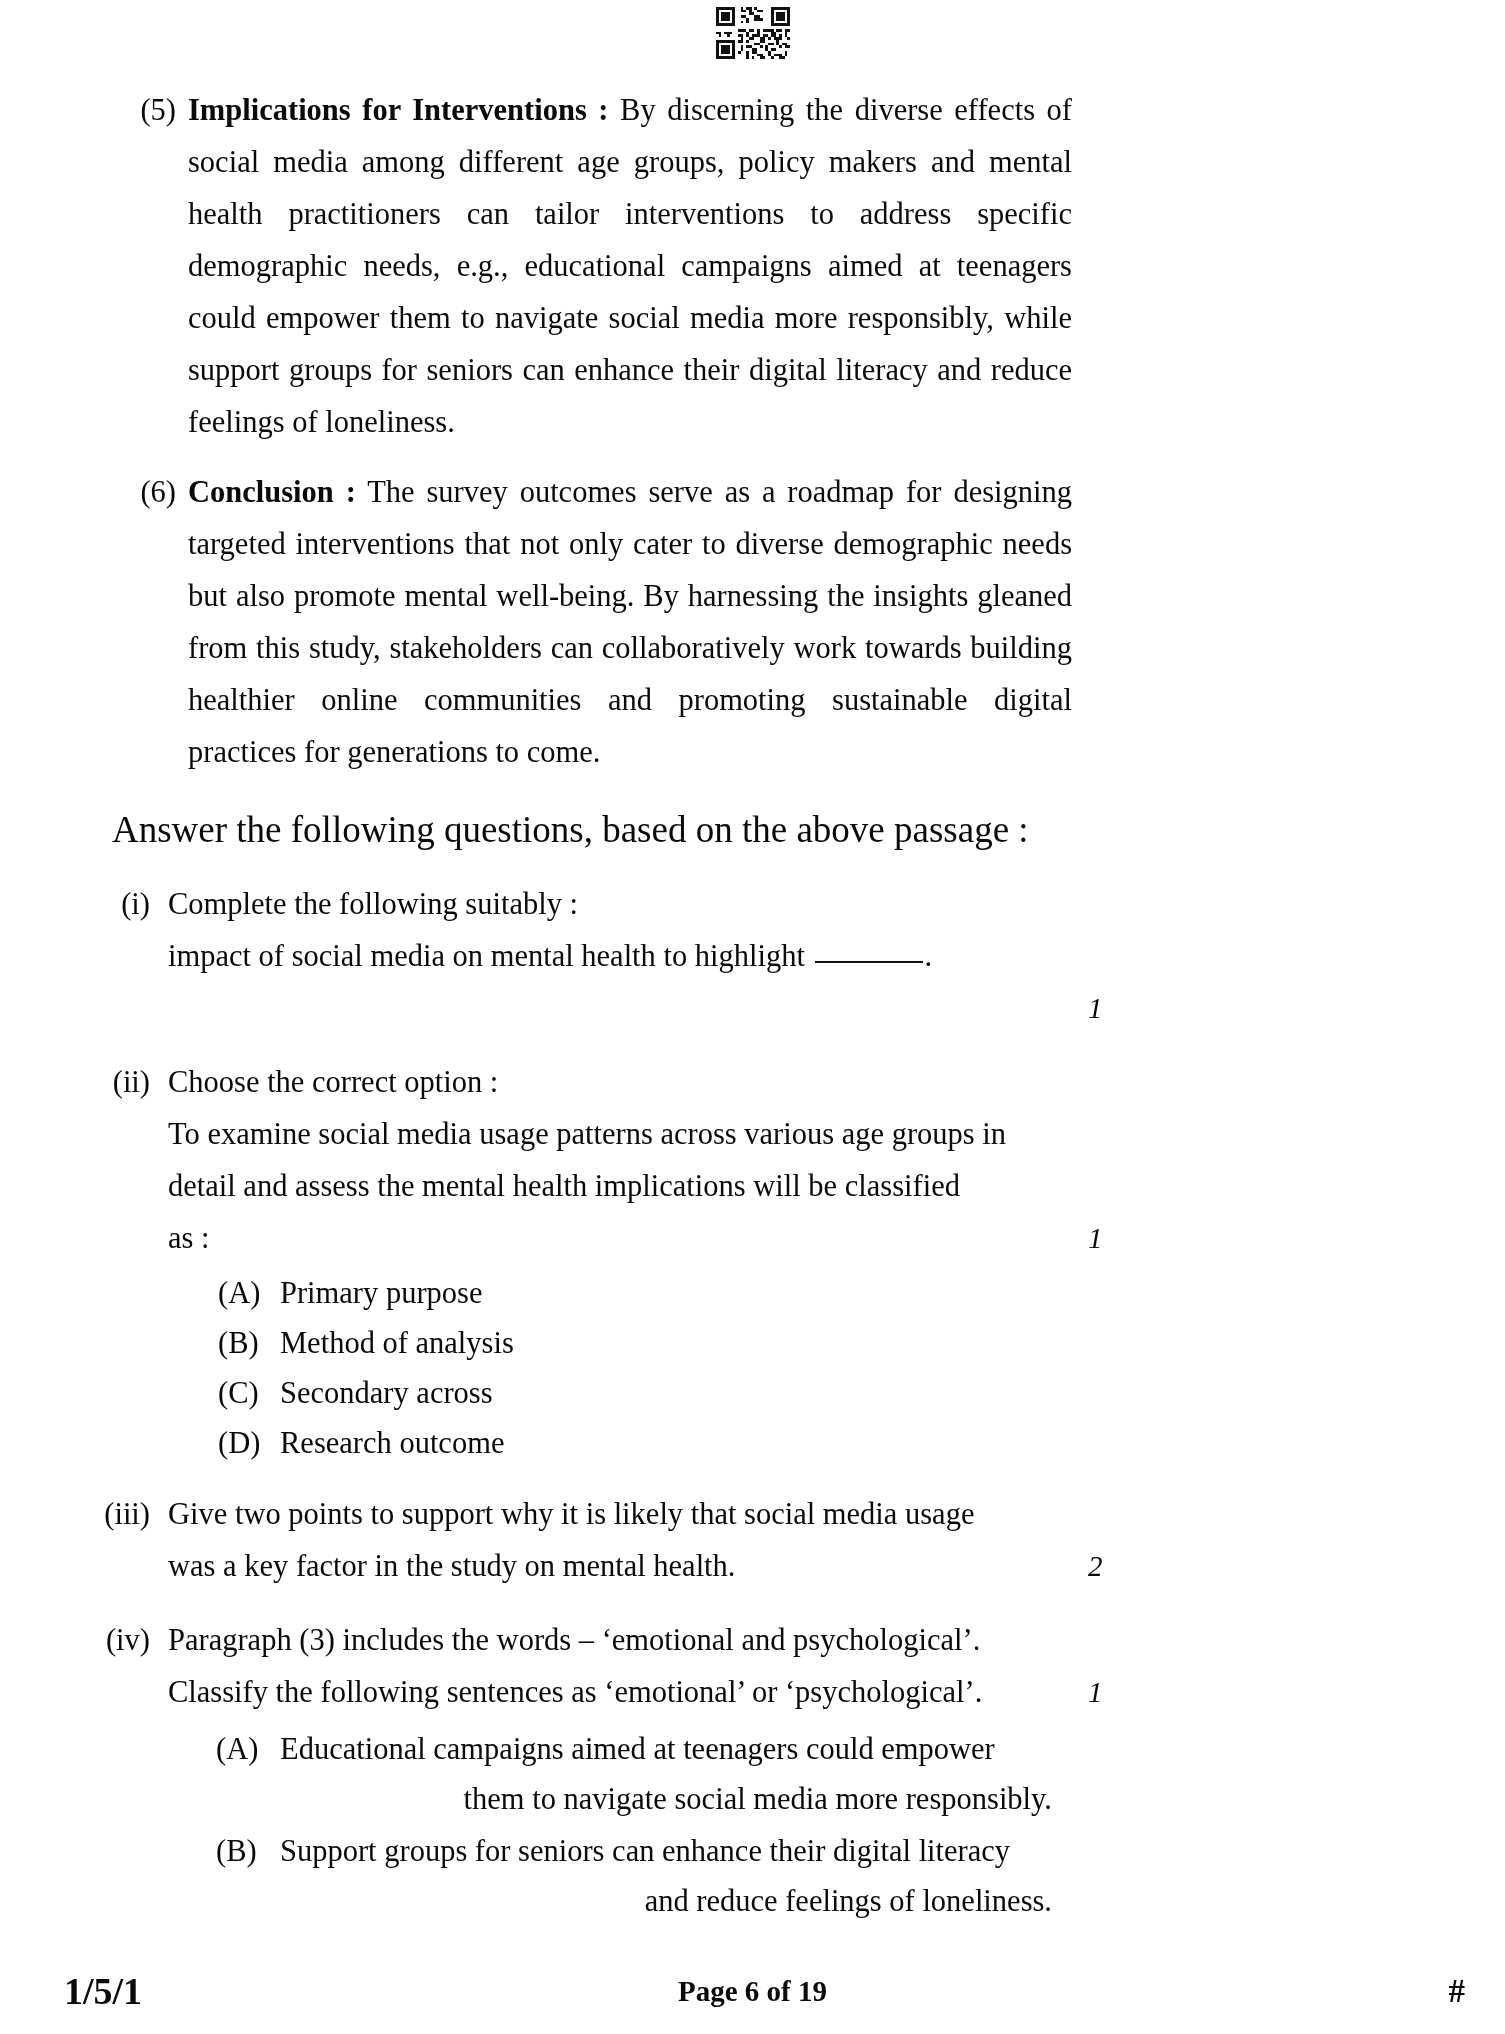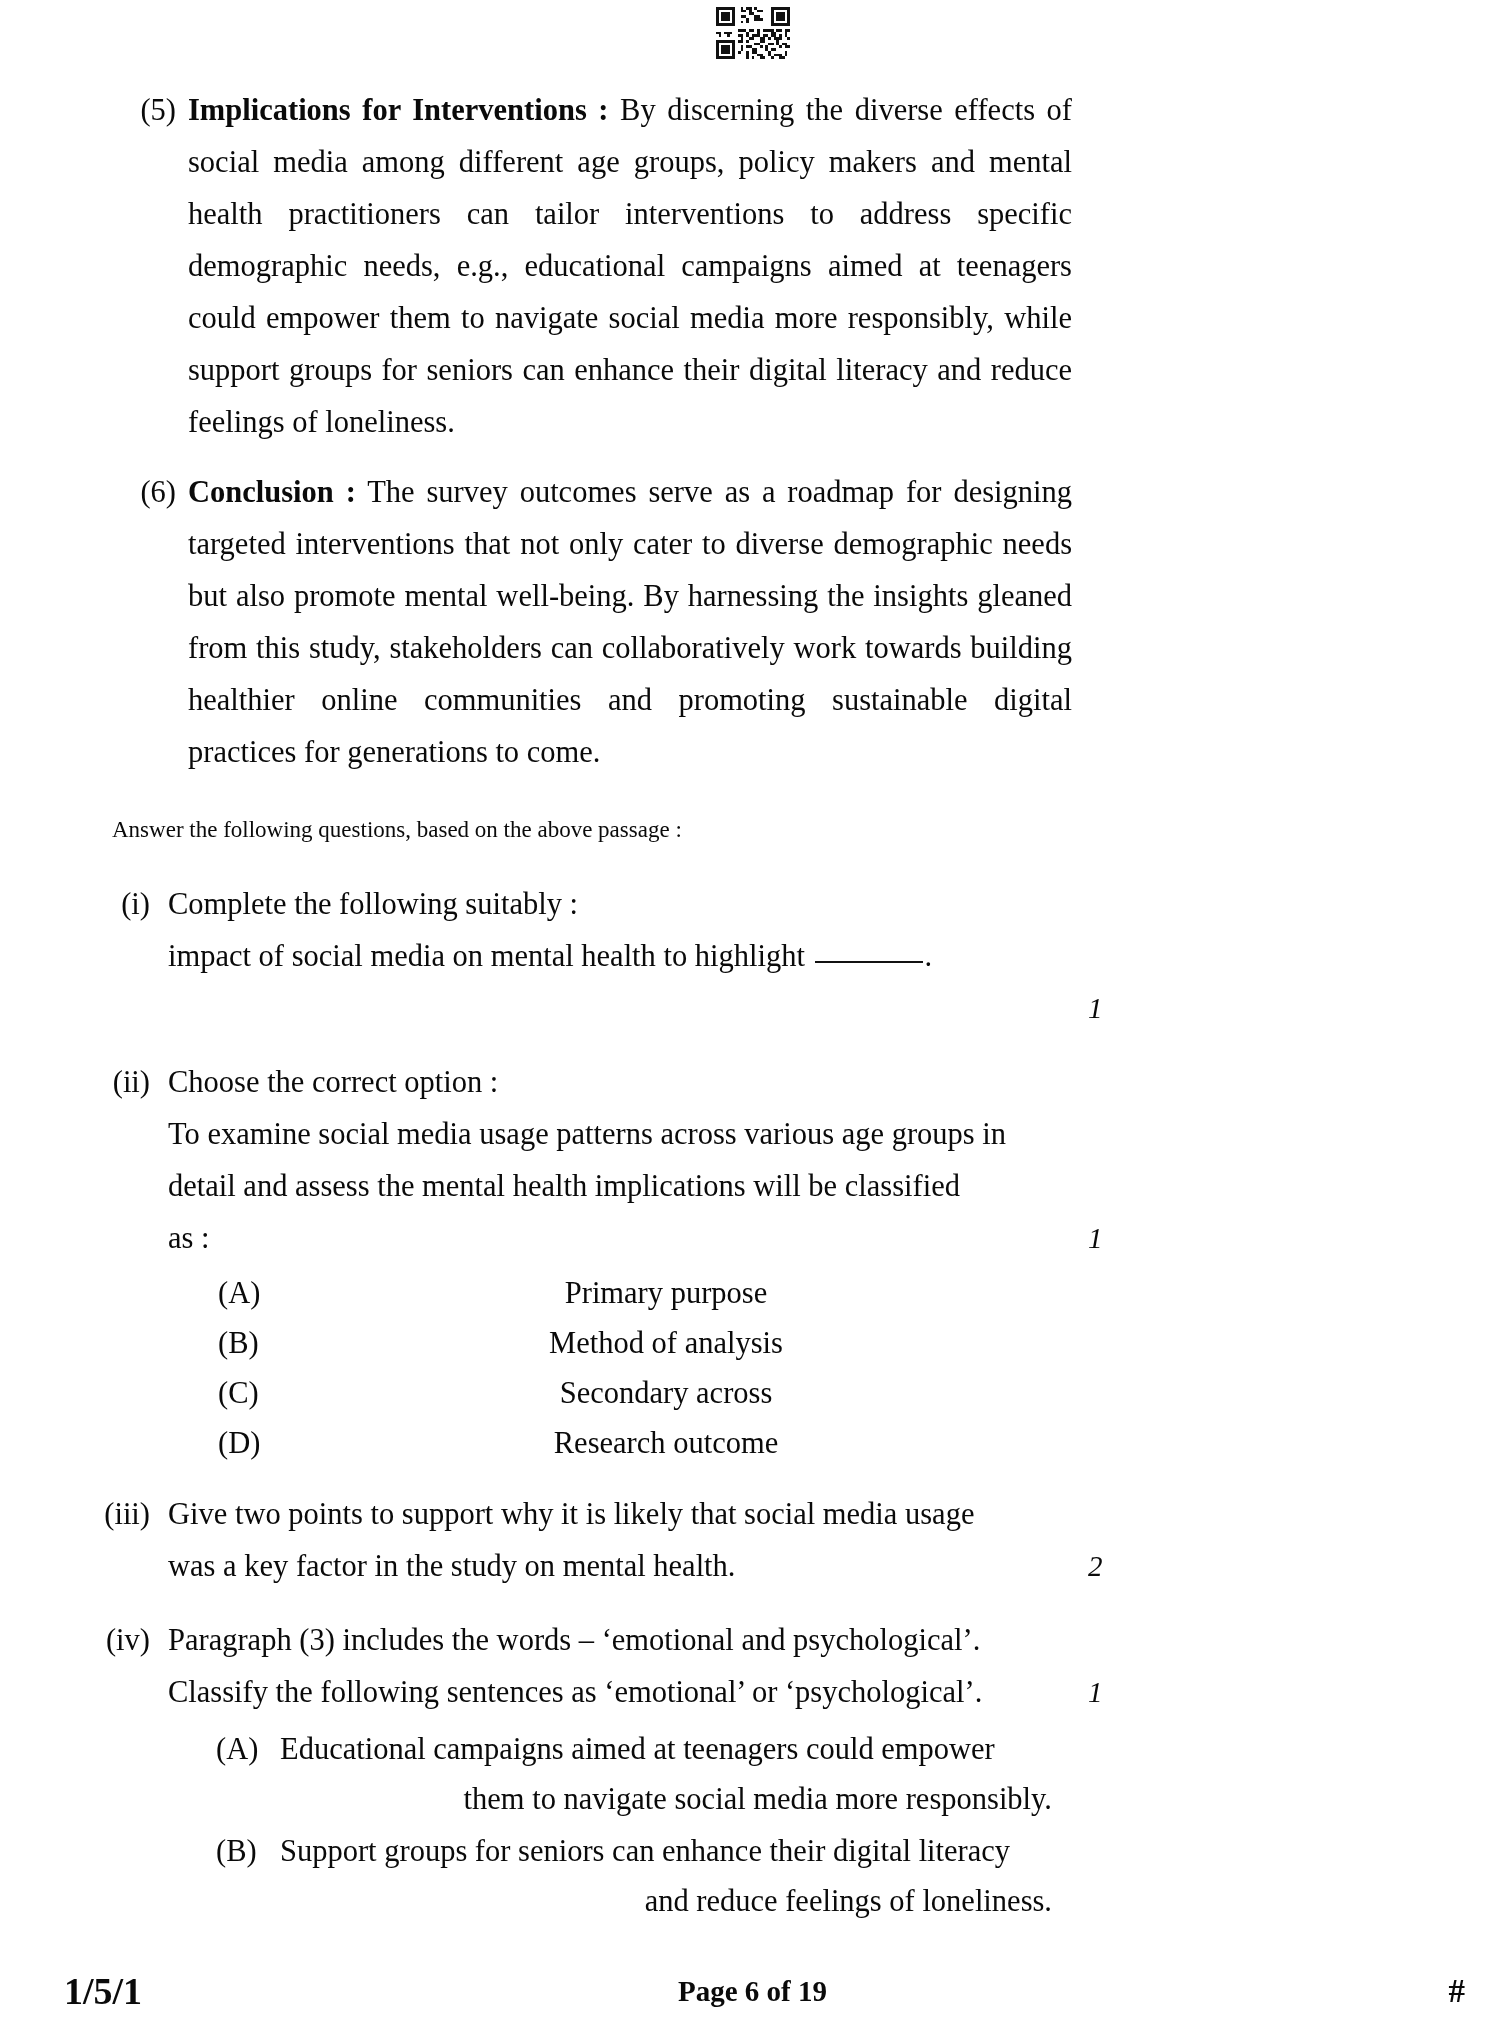--- a/index.html
+++ b/index.html
@@ -70,21 +70,21 @@
     font-size: 30.5px;
     line-height: 52px;
     text-align: justify;
     text-justify: inter-word;
     max-width: 884px;
   }
   .para .body b { font-weight: bold; }
 
   
   .lead-in {
-    font-size: 23px;
+    font-size: 37px;
     line-height: 52px;
     margin: 26px 0 22px 112px;
   }
 
   
   .qrow {
     display: flex;
     align-items: flex-start;
     margin-bottom: 10px;
   }
@@ -138,21 +138,20 @@
   }
   .opt .letter {
     flex: 0 0 auto;
     width: 112px;
     text-align: left;
     padding-left: 50px;
     box-sizing: border-box;
   }
   .opt .otext {
     flex: 1 1 auto;
-    text-align: center;
   }
 
   
   .subs { margin-top: 6px; }
   .sub {
     display: flex;
     align-items: flex-start;
     font-size: 30.5px;
     line-height: 50px;
     margin-bottom: 2px;

